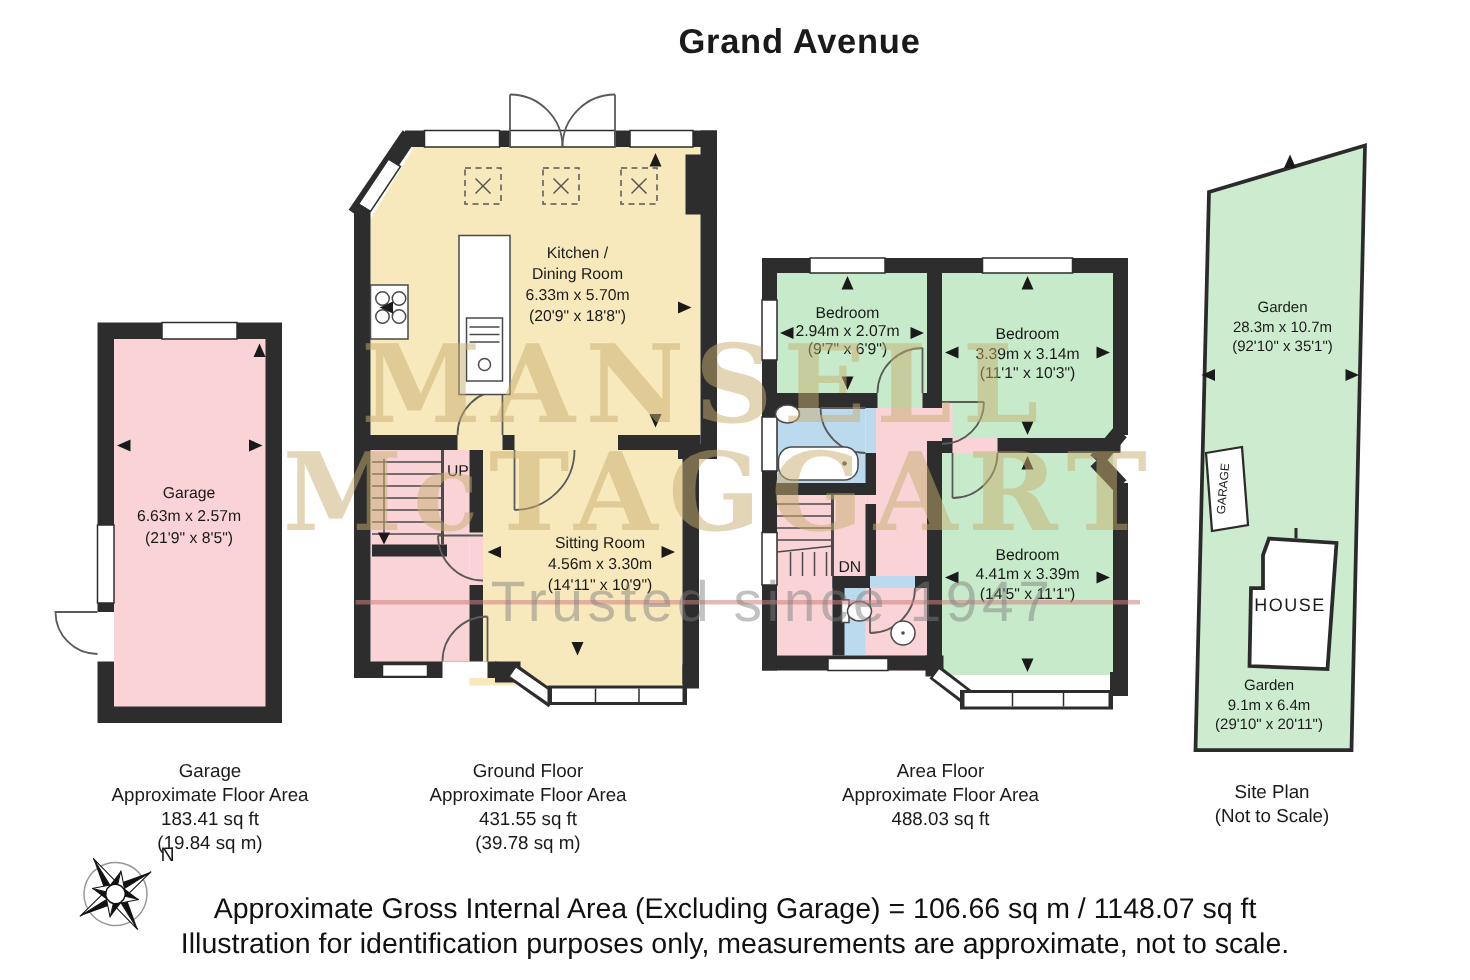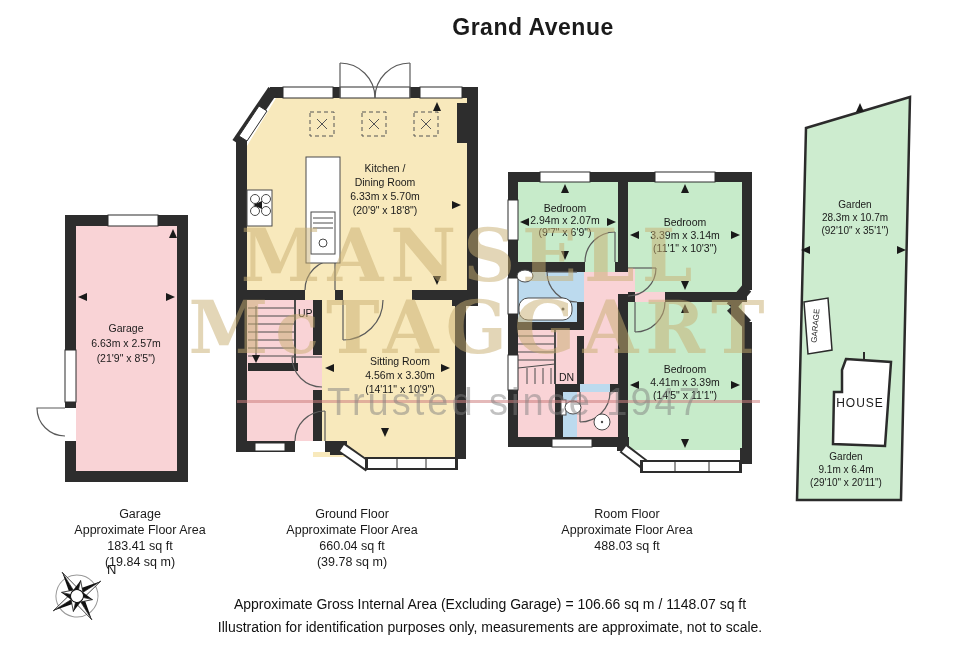--- a/index.html
+++ b/index.html
@@ -11,21 +11,21 @@
   svg text{font-family:"Liberation Sans",sans-serif;fill:#1a1a1a;}
   .wall{fill:#2d2d2d;}
   .win{fill:#ffffff;stroke:#2d2d2d;stroke-width:1;}
   .door{fill:none;stroke:#5a5a5a;stroke-width:1.2;}
   .fix{fill:#ffffff;stroke:#4a4a4a;stroke-width:1;}
   .fixline{stroke:#4a4a4a;stroke-width:1;fill:none;}
   .tick{fill:#1a1a1a;}
   .tread{stroke:#4a4a4a;stroke-width:1;}
   .rlabel{font-size:10.5px;}
   .caption{position:absolute;text-align:center;font-size:12.5px;line-height:16px;color:#1a1a1a;}
-  .footer{position:absolute;left:0;width:980px;text-align:center;font-size:14px;color:#111;}
+  .footer{position:absolute;left:0;width:980px;text-align:center;font-size:19px;color:#111;}
   
   .wm{position:absolute;left:0;width:980px;text-align:center;pointer-events:none;z-index:30;}
   .wm-brand{font-family:"DejaVu Serif","Liberation Serif",serif;font-weight:bold;font-size:72px;
             color:rgba(199,173,112,0.50);letter-spacing:7px;line-height:1;}
   #wm1{top:220px;margin-left:-20px;}
   #wm2{top:292px;margin-left:-10px;}
   #wm3{top:381px;font-size:38px;letter-spacing:3px;color:rgba(125,125,125,0.48);margin-left:25px;}
   #wmline{position:absolute;top:400px;left:237px;width:523px;height:3px;
           background:rgba(206,128,128,0.55);pointer-events:none;z-index:29;}
 </style>
@@ -346,27 +346,31 @@
 
   <div class="caption" style="left:55px;top:506px;width:170px">
     <div>Garage</div>
     <div>Approximate Floor Area</div>
     <div>183.41 sq ft</div>
     <div>(19.84 sq m)</div>
   </div>
   <div class="caption" style="left:262px;top:506px;width:180px">
     <div>Ground Floor</div>
     <div>Approximate Floor Area</div>
-    <div>660.04 sq ft</div>
+    <div>431.55 sq ft</div>
     <div>(39.78 sq m)</div>
   </div>
   <div class="caption" style="left:537px;top:506px;width:180px">
-    <div>Room Floor</div>
+    <div>Area Floor</div>
     <div>Approximate Floor Area</div>
     <div>488.03 sq ft</div>
+  </div>
+  <div class="caption" style="left:788px;top:520px;width:120px">
+    <div>Site Plan</div>
+    <div>(Not to Scale)</div>
   </div>
 
   <div class="footer" style="top:596px">Approximate Gross Internal Area (Excluding Garage) = 106.66 sq m / 1148.07 sq ft</div>
   <div class="footer" style="top:619px">Illustration for identification purposes only, measurements are approximate, not to scale.</div>
 
   <div id="wmline"></div>
   <div class="wm wm-brand" id="wm1">MANSELL</div>
   <div class="wm wm-brand" id="wm2">McTAGGART</div>
   <div class="wm" id="wm3">Trusted since 1947</div>
 

